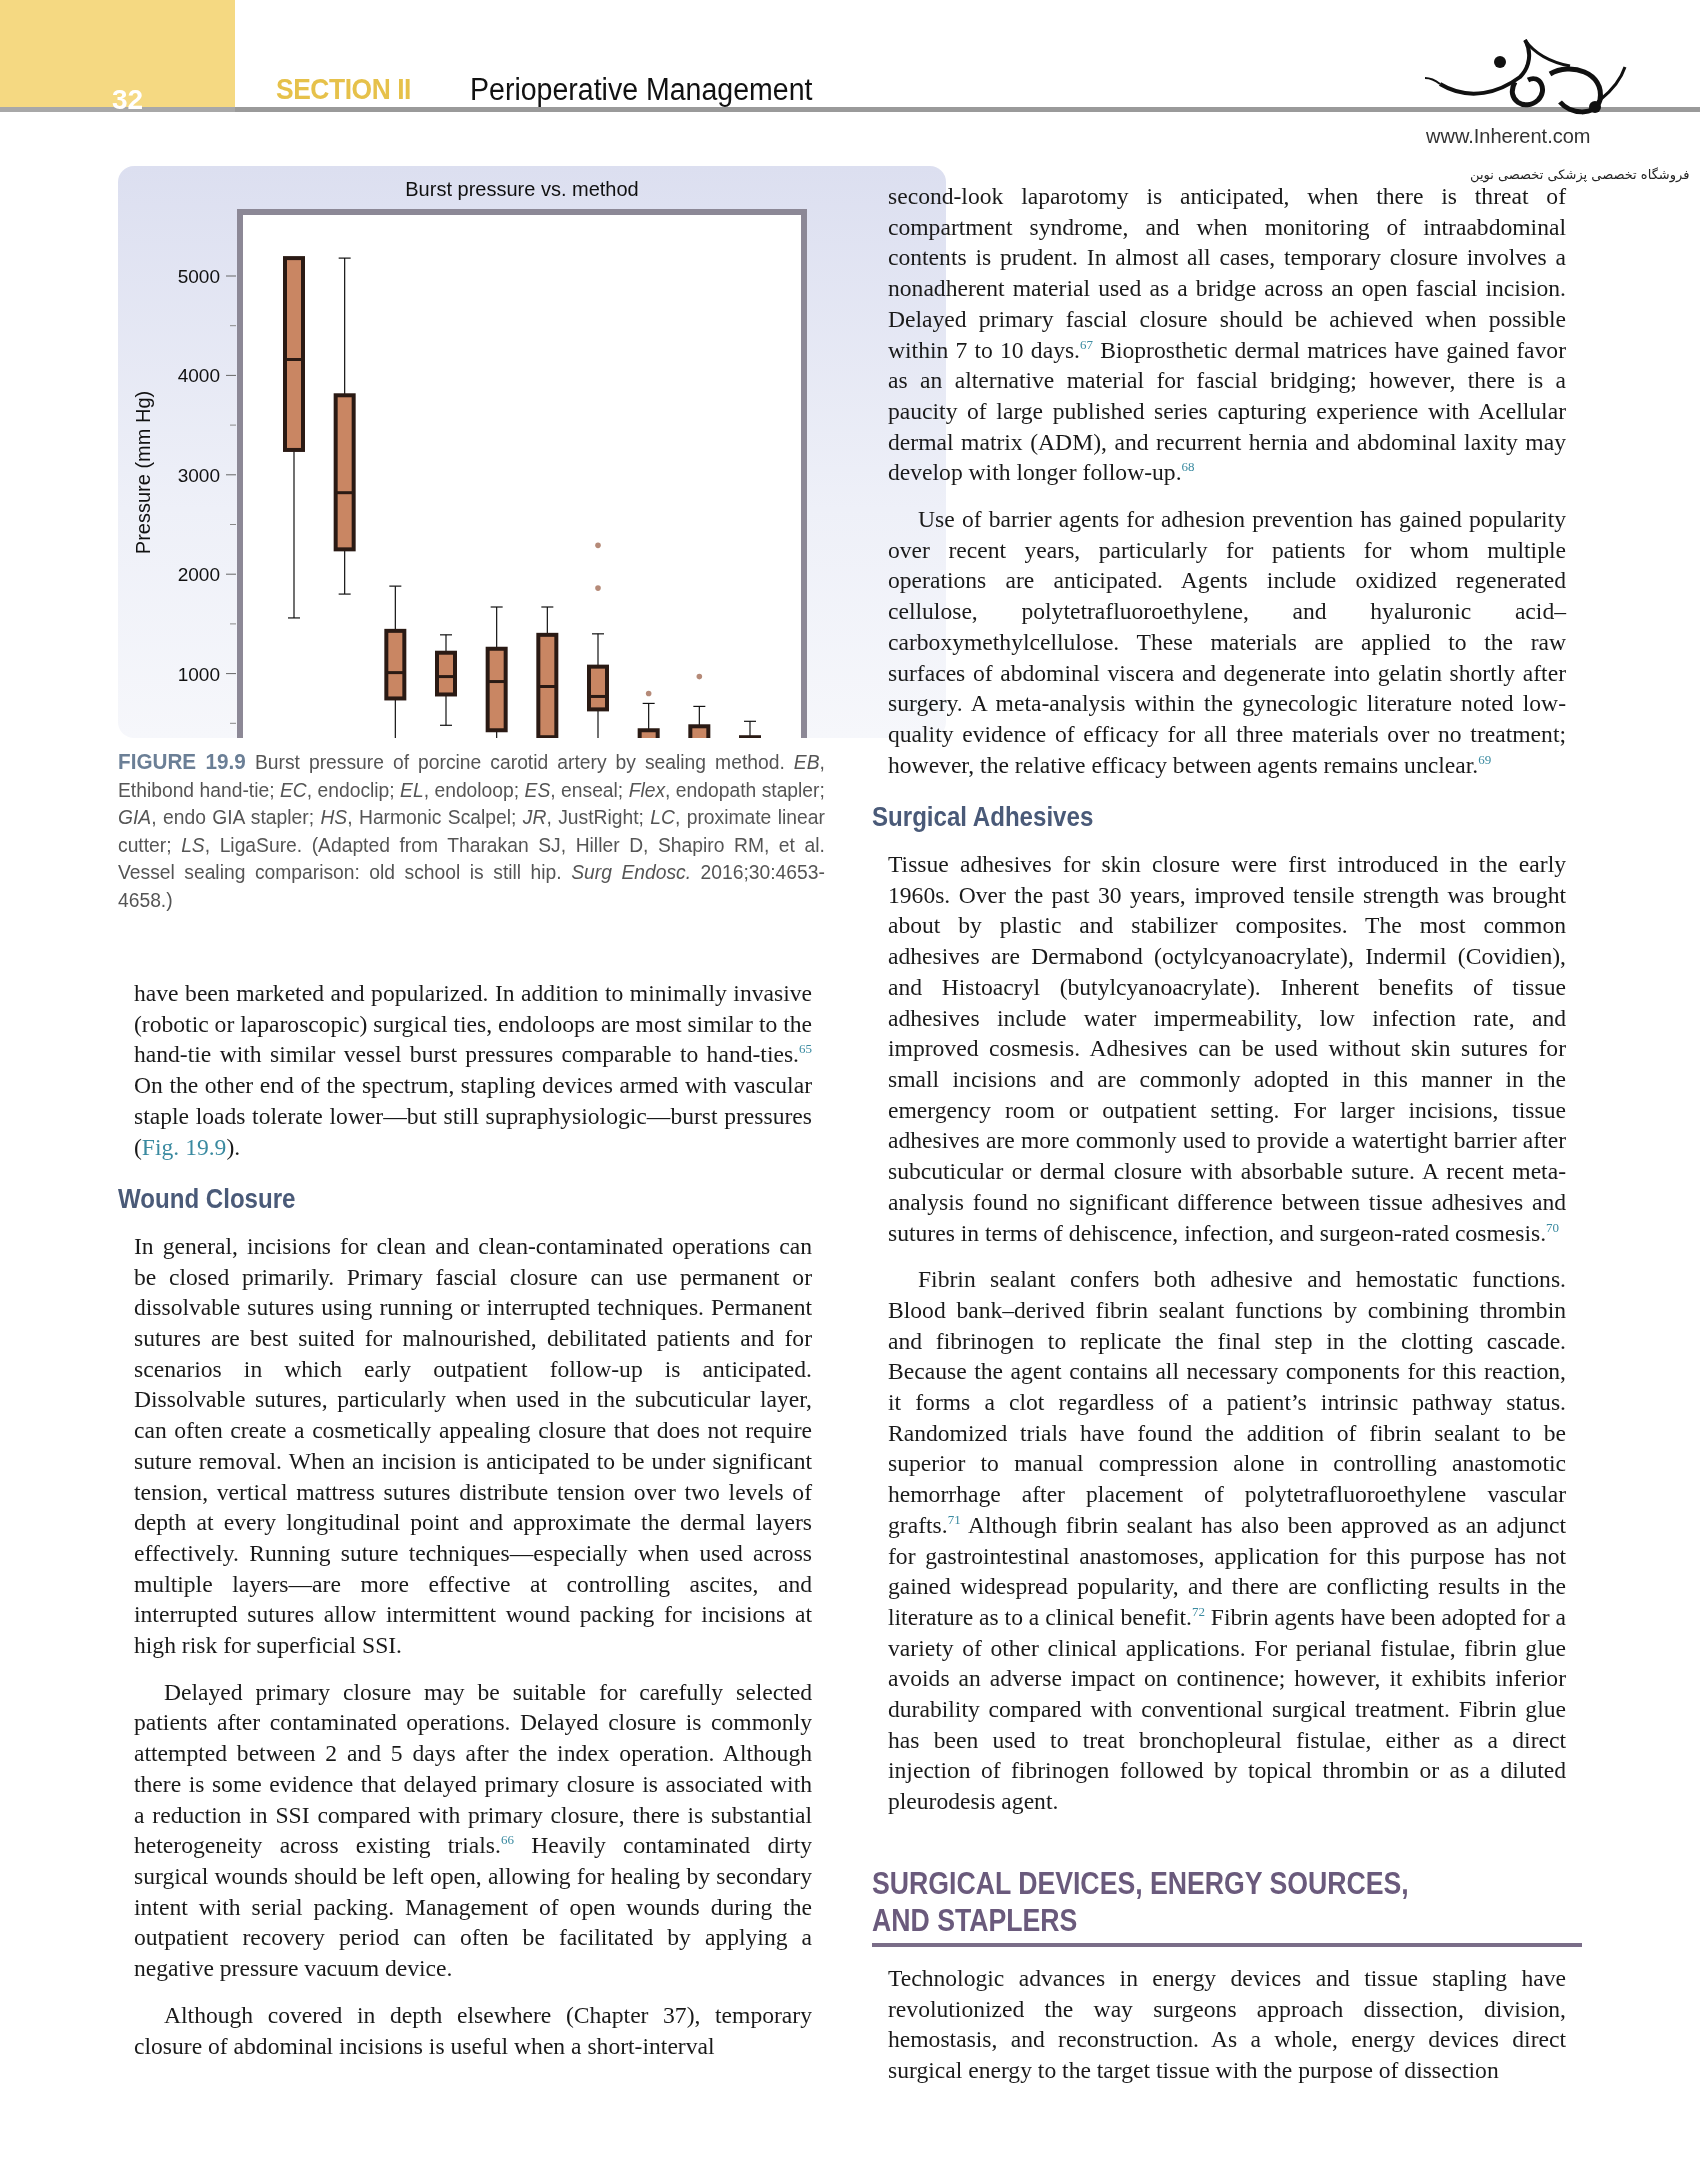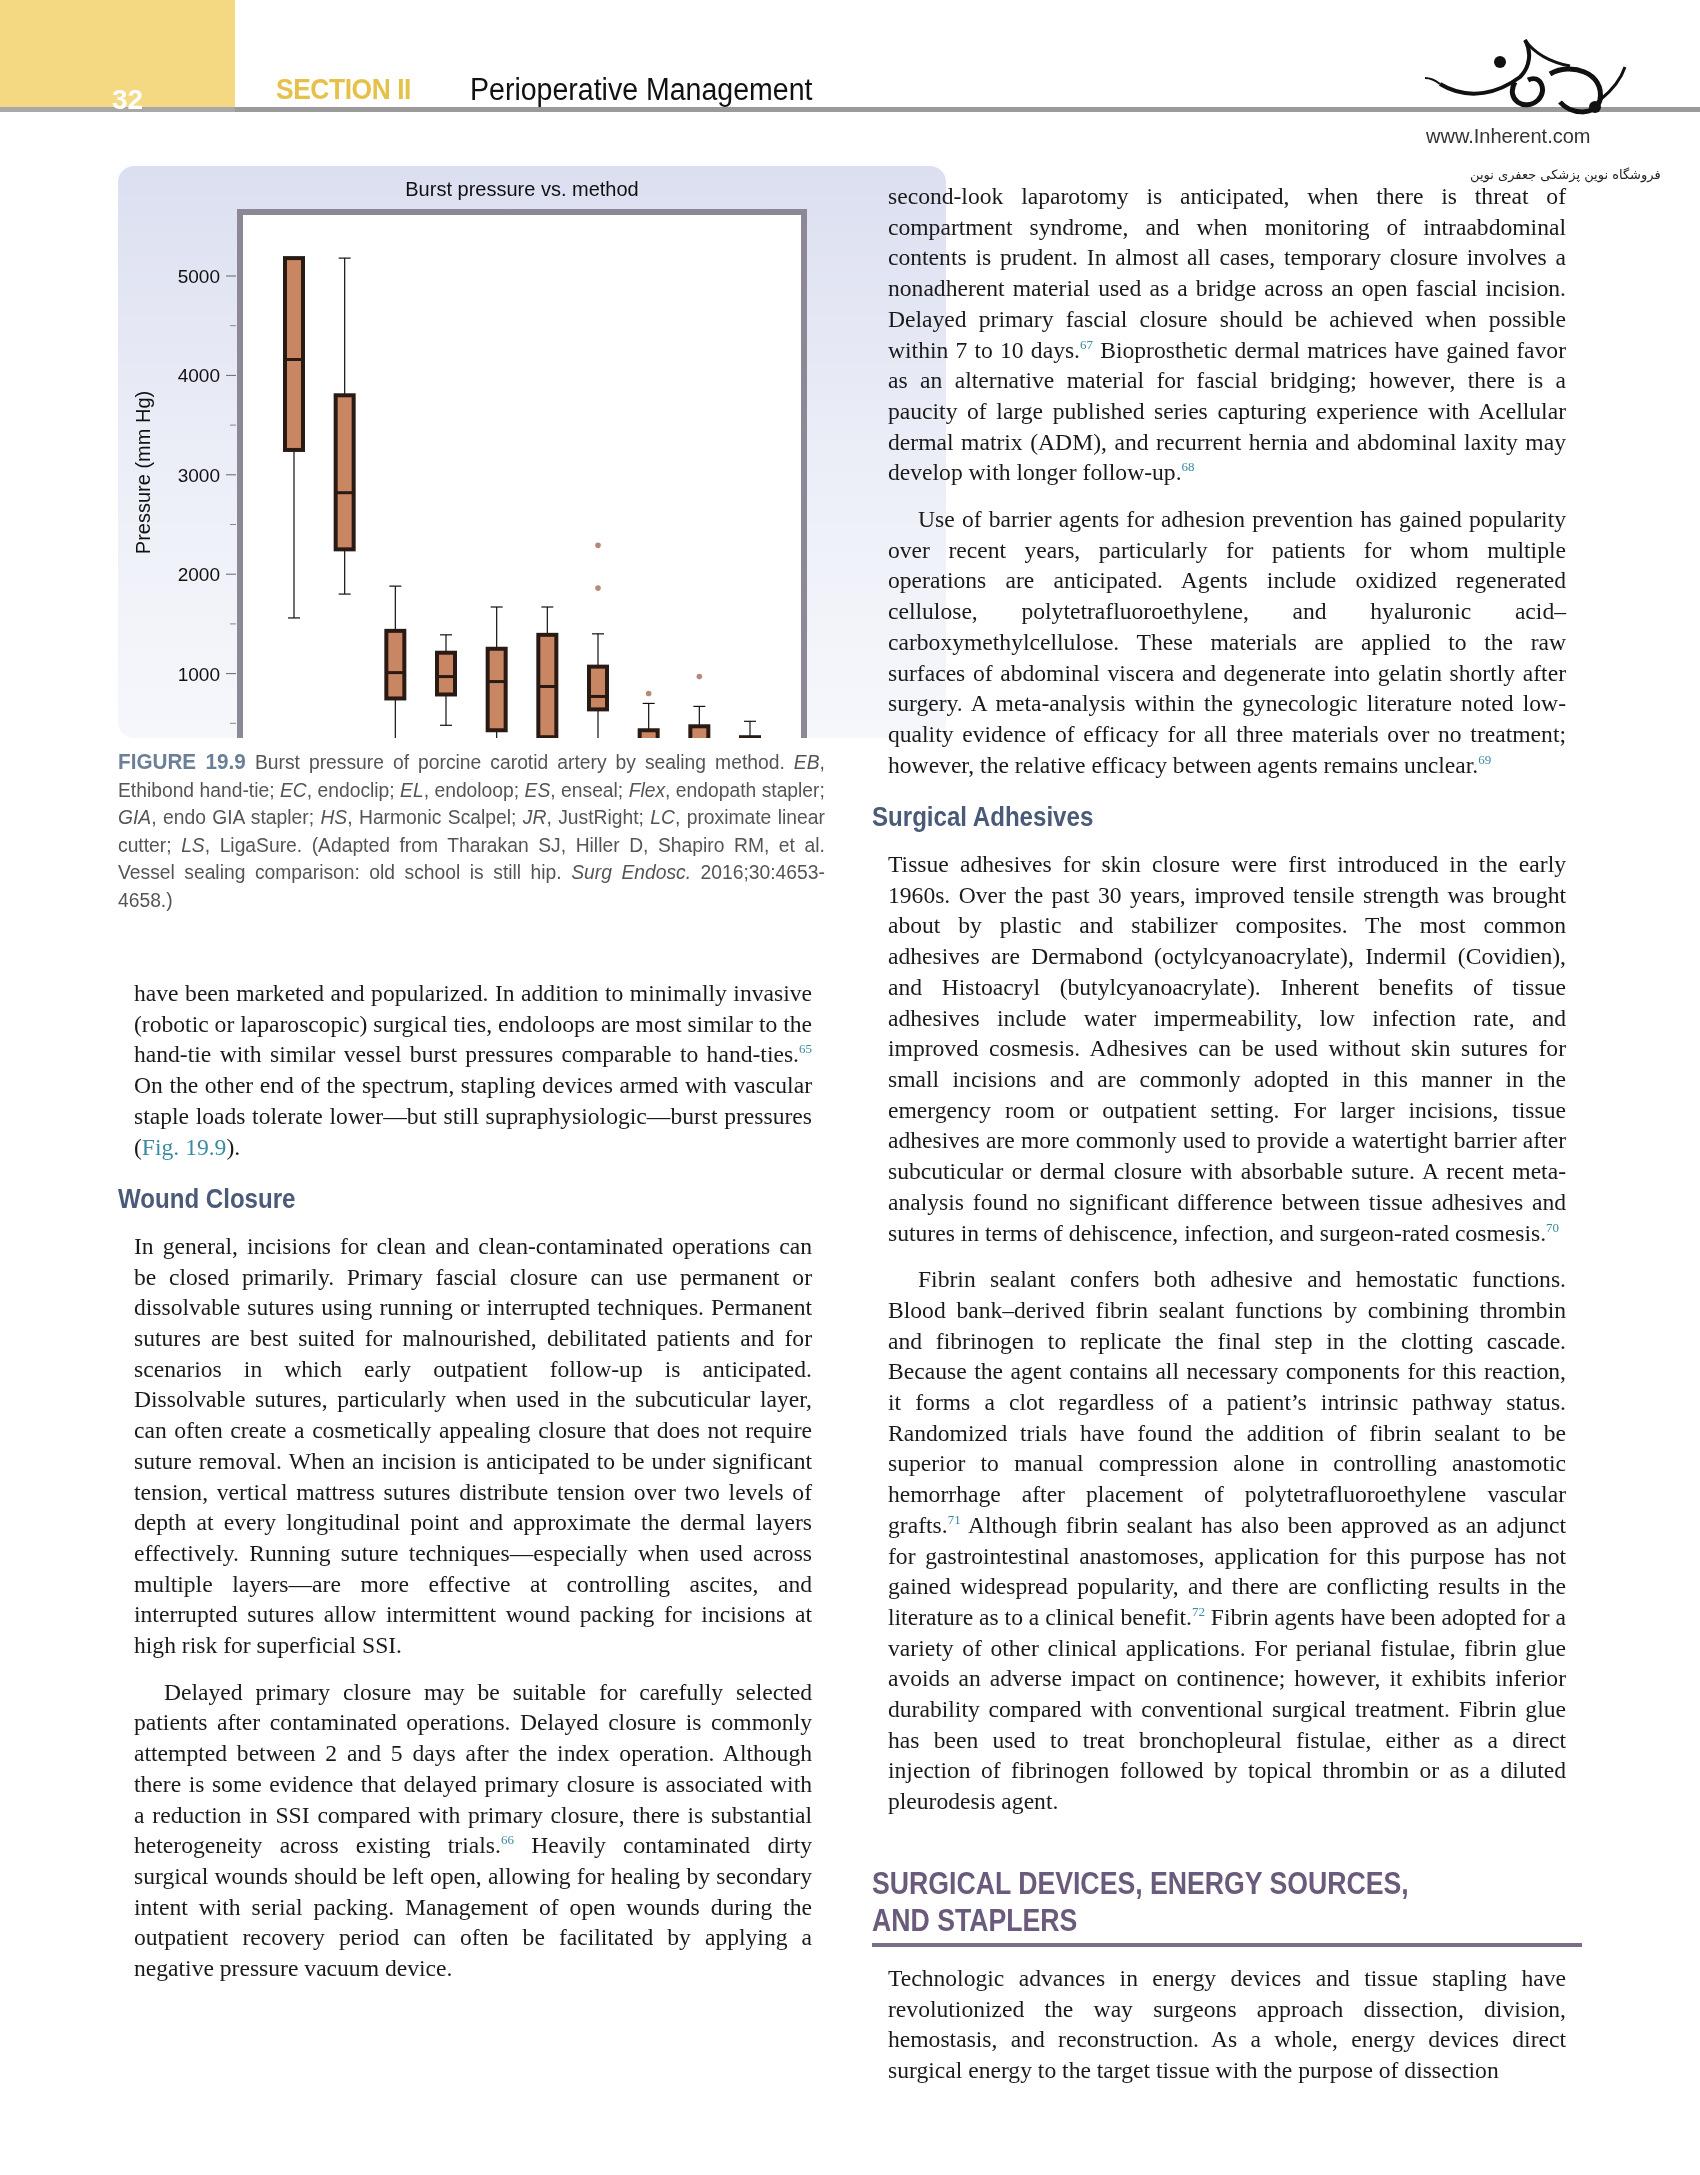--- a/index.html
+++ b/index.html
@@ -43,21 +43,21 @@
   <path d="M20 62 C50 80, 80 70, 100 55 C110 45, 112 30, 105 18" fill="none" stroke="#111" stroke-width="4"></path>
   <path d="M105 18 C115 32, 130 40, 150 44" fill="none" stroke="#111" stroke-width="3"></path>
   <circle cx="80" cy="40" r="6" fill="#111"></circle>
   <path d="M95 60 C85 78, 105 90, 118 78 C128 68, 120 52, 108 58" fill="none" stroke="#111" stroke-width="5"></path>
   <path d="M130 52 C150 40, 185 50, 180 78 C175 95, 150 92, 140 80" fill="none" stroke="#111" stroke-width="5"></path>
   <circle cx="175" cy="85" r="6" fill="#111"></circle>
   <path d="M180 78 C190 70, 200 60, 205 45" fill="none" stroke="#111" stroke-width="3"></path>
   <path d="M20 62 C15 58, 10 56, 5 56" fill="none" stroke="#111" stroke-width="2"></path>
 </svg>
 <div class="logo-url">www.Inherent.com</div>
-<div class="logo-fa">فروشگاه نوین پزشکی جعفری نوین</div>
+<div class="logo-fa">فروشگاه تخصصی پزشکی تخصصی نوین</div>
 
 <div class="chart-card">
   <svg class="chart-svg" id="chart" width="704" height="572">
       <rect x="122" y="46" width="564" height="561" fill="#fff" stroke="#8c8896" stroke-width="6"></rect>
       <text x="404" y="30" text-anchor="middle" font-family="Liberation Sans, sans-serif" font-size="20" fill="#111">Burst pressure vs. method</text>
       <line x1="108" x2="118" y1="607" y2="607" stroke="#666" stroke-width="1"></line>
       <text x="102" y="614" text-anchor="end" font-family="Liberation Sans, sans-serif" font-size="19" fill="#111">0</text>
       <line x1="108" x2="118" y1="507.6" y2="507.6" stroke="#666" stroke-width="1"></line>
       <text x="102" y="514.6" text-anchor="end" font-family="Liberation Sans, sans-serif" font-size="19" fill="#111">1000</text>
       <line x1="108" x2="118" y1="408.2" y2="408.2" stroke="#666" stroke-width="1"></line>
@@ -180,20 +180,21 @@
   <span>(Adapted from Tharakan SJ, Hiller D, Shapiro RM, et al. Vessel sealing comparison: old school is still hip.</span>
   <i>Surg Endosc.</i>
   <span>2016;30:4653-4658.)</span>
 </div>
 
 <div class="col" style="left:118px;top:962px;">
   <p><span>have been marketed and popularized. In addition to minimally invasive (robotic or laparoscopic) surgical ties, endoloops are most similar to the hand-tie with similar vessel burst pressures comparable to hand-ties.</span><span class="sup">65</span><span> On the other end of the spectrum, stapling devices armed with vascular staple loads tolerate lower—but still supraphysiologic—burst pressures (</span><span class="link">Fig. 19.9</span><span>).</span></p>
   <h2 class="sub">Wound Closure</h2>
   <p>In general, incisions for clean and clean-contaminated operations can be closed primarily. Primary fascial closure can use permanent or dissolvable sutures using running or interrupted techniques. Permanent sutures are best suited for malnourished, debilitated patients and for scenarios in which early outpatient follow-up is anticipated. Dissolvable sutures, particularly when used in the subcuticular layer, can often create a cosmetically appealing closure that does not require suture removal. When an incision is anticipated to be under significant tension, vertical mattress sutures distribute tension over two levels of depth at every longitudinal point and approximate the dermal layers effectively. Running suture techniques—especially when used across multiple layers—are more effective at controlling ascites, and interrupted sutures allow intermittent wound packing for incisions at high risk for superficial SSI.</p>
   <p class="ind"><span>Delayed primary closure may be suitable for carefully selected patients after contaminated operations. Delayed closure is commonly attempted between 2 and 5 days after the index operation. Although there is some evidence that delayed primary closure is associated with a reduction in SSI compared with primary closure, there is substantial heterogeneity across existing trials.</span><span class="sup">66</span><span> Heavily contaminated dirty surgical wounds should be left open, allowing for healing by secondary intent with serial packing. Management of open wounds during the outpatient recovery period can often be facilitated by applying a negative pressure vacuum device.</span></p>
+  <p class="ind">Although covered in depth elsewhere (Chapter 37), temporary closure of abdominal incisions is useful when a short-interval</p>
 </div>
 
 <div class="col" style="left:872px;top:165px;">
   <p><span>second-look laparotomy is anticipated, when there is threat of compartment syndrome, and when monitoring of intraabdominal contents is prudent. In almost all cases, temporary closure involves a nonadherent material used as a bridge across an open fascial incision. Delayed primary fascial closure should be achieved when possible within 7 to 10 days.</span><span class="sup">67</span><span> Bioprosthetic dermal matrices have gained favor as an alternative material for fascial bridging; however, there is a paucity of large published series capturing experience with Acellular dermal matrix (ADM), and recurrent hernia and abdominal laxity may develop with longer follow-up.</span><span class="sup">68</span></p>
   <p class="ind"><span>Use of barrier agents for adhesion prevention has gained popularity over recent years, particularly for patients for whom multiple operations are anticipated. Agents include oxidized regenerated cellulose, polytetrafluoroethylene, and hyaluronic acid–carboxymethylcellulose. These materials are applied to the raw surfaces of abdominal viscera and degenerate into gelatin shortly after surgery. A meta-analysis within the gynecologic literature noted low-quality evidence of efficacy for all three materials over no treatment; however, the relative efficacy between agents remains unclear.</span><span class="sup">69</span></p>
   <h2 class="sub">Surgical Adhesives</h2>
   <p><span>Tissue adhesives for skin closure were first introduced in the early 1960s. Over the past 30 years, improved tensile strength was brought about by plastic and stabilizer composites. The most common adhesives are Dermabond (octylcyanoacrylate), Indermil (Covidien), and Histoacryl (butylcyanoacrylate). Inherent benefits of tissue adhesives include water impermeability, low infection rate, and improved cosmesis. Adhesives can be used without skin sutures for small incisions and are commonly adopted in this manner in the emergency room or outpatient setting. For larger incisions, tissue adhesives are more commonly used to provide a watertight barrier after subcuticular or dermal closure with absorbable suture. A recent meta-analysis found no significant difference between tissue adhesives and sutures in terms of dehiscence, infection, and surgeon-rated cosmesis.</span><span class="sup">70</span></p>
   <p class="ind"><span>Fibrin sealant confers both adhesive and hemostatic functions. Blood bank–derived fibrin sealant functions by combining thrombin and fibrinogen to replicate the final step in the clotting cascade. Because the agent contains all necessary components for this reaction, it forms a clot regardless of a patient’s intrinsic pathway status. Randomized trials have found the addition of fibrin sealant to be superior to manual compression alone in controlling anastomotic hemorrhage after placement of polytetrafluoroethylene vascular grafts.</span><span class="sup">71</span><span> Although fibrin sealant has also been approved as an adjunct for gastrointestinal anastomoses, application for this purpose has not gained widespread popularity, and there are conflicting results in the literature as to a clinical benefit.</span><span class="sup">72</span><span> Fibrin agents have been adopted for a variety of other clinical applications. For perianal fistulae, fibrin glue avoids an adverse impact on continence; however, it exhibits inferior durability compared with conventional surgical treatment. Fibrin glue has been used to treat bronchopleural fistulae, either as a direct injection of fibrinogen followed by topical thrombin or as a diluted pleurodesis agent.</span></p>
   <div style="height:32px;"></div>
   <h1 class="major"><span>SURGICAL DEVICES, ENERGY SOURCES,</span><br><span>AND STAPLERS</span></h1>

